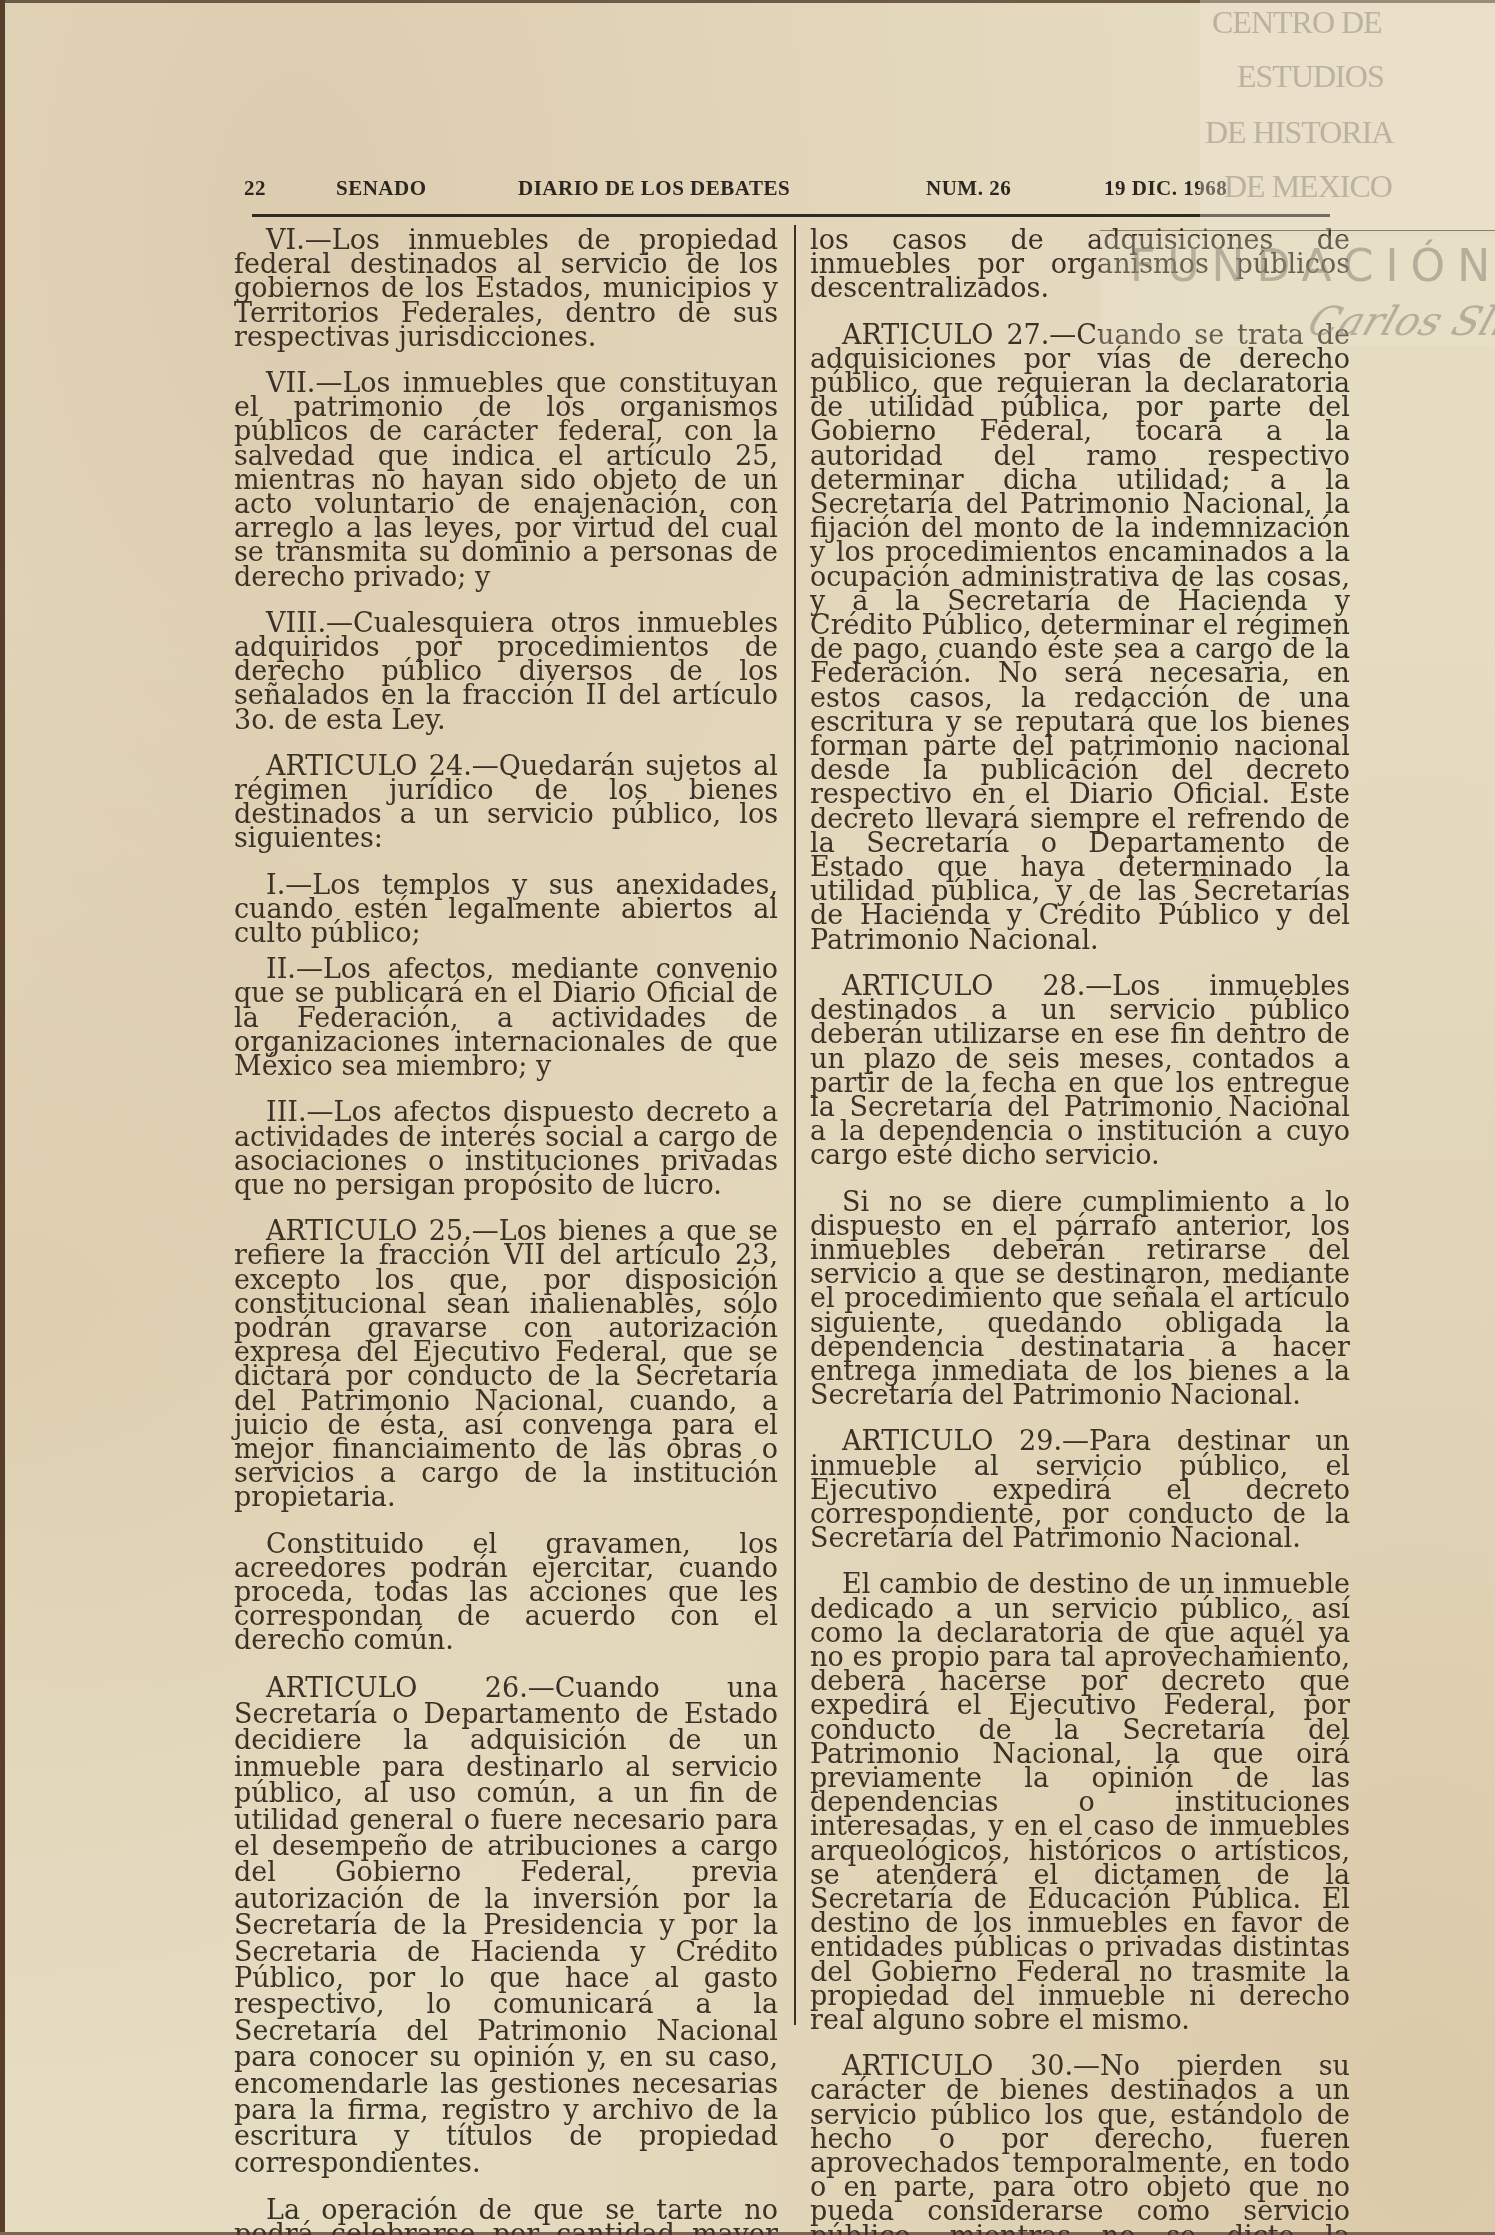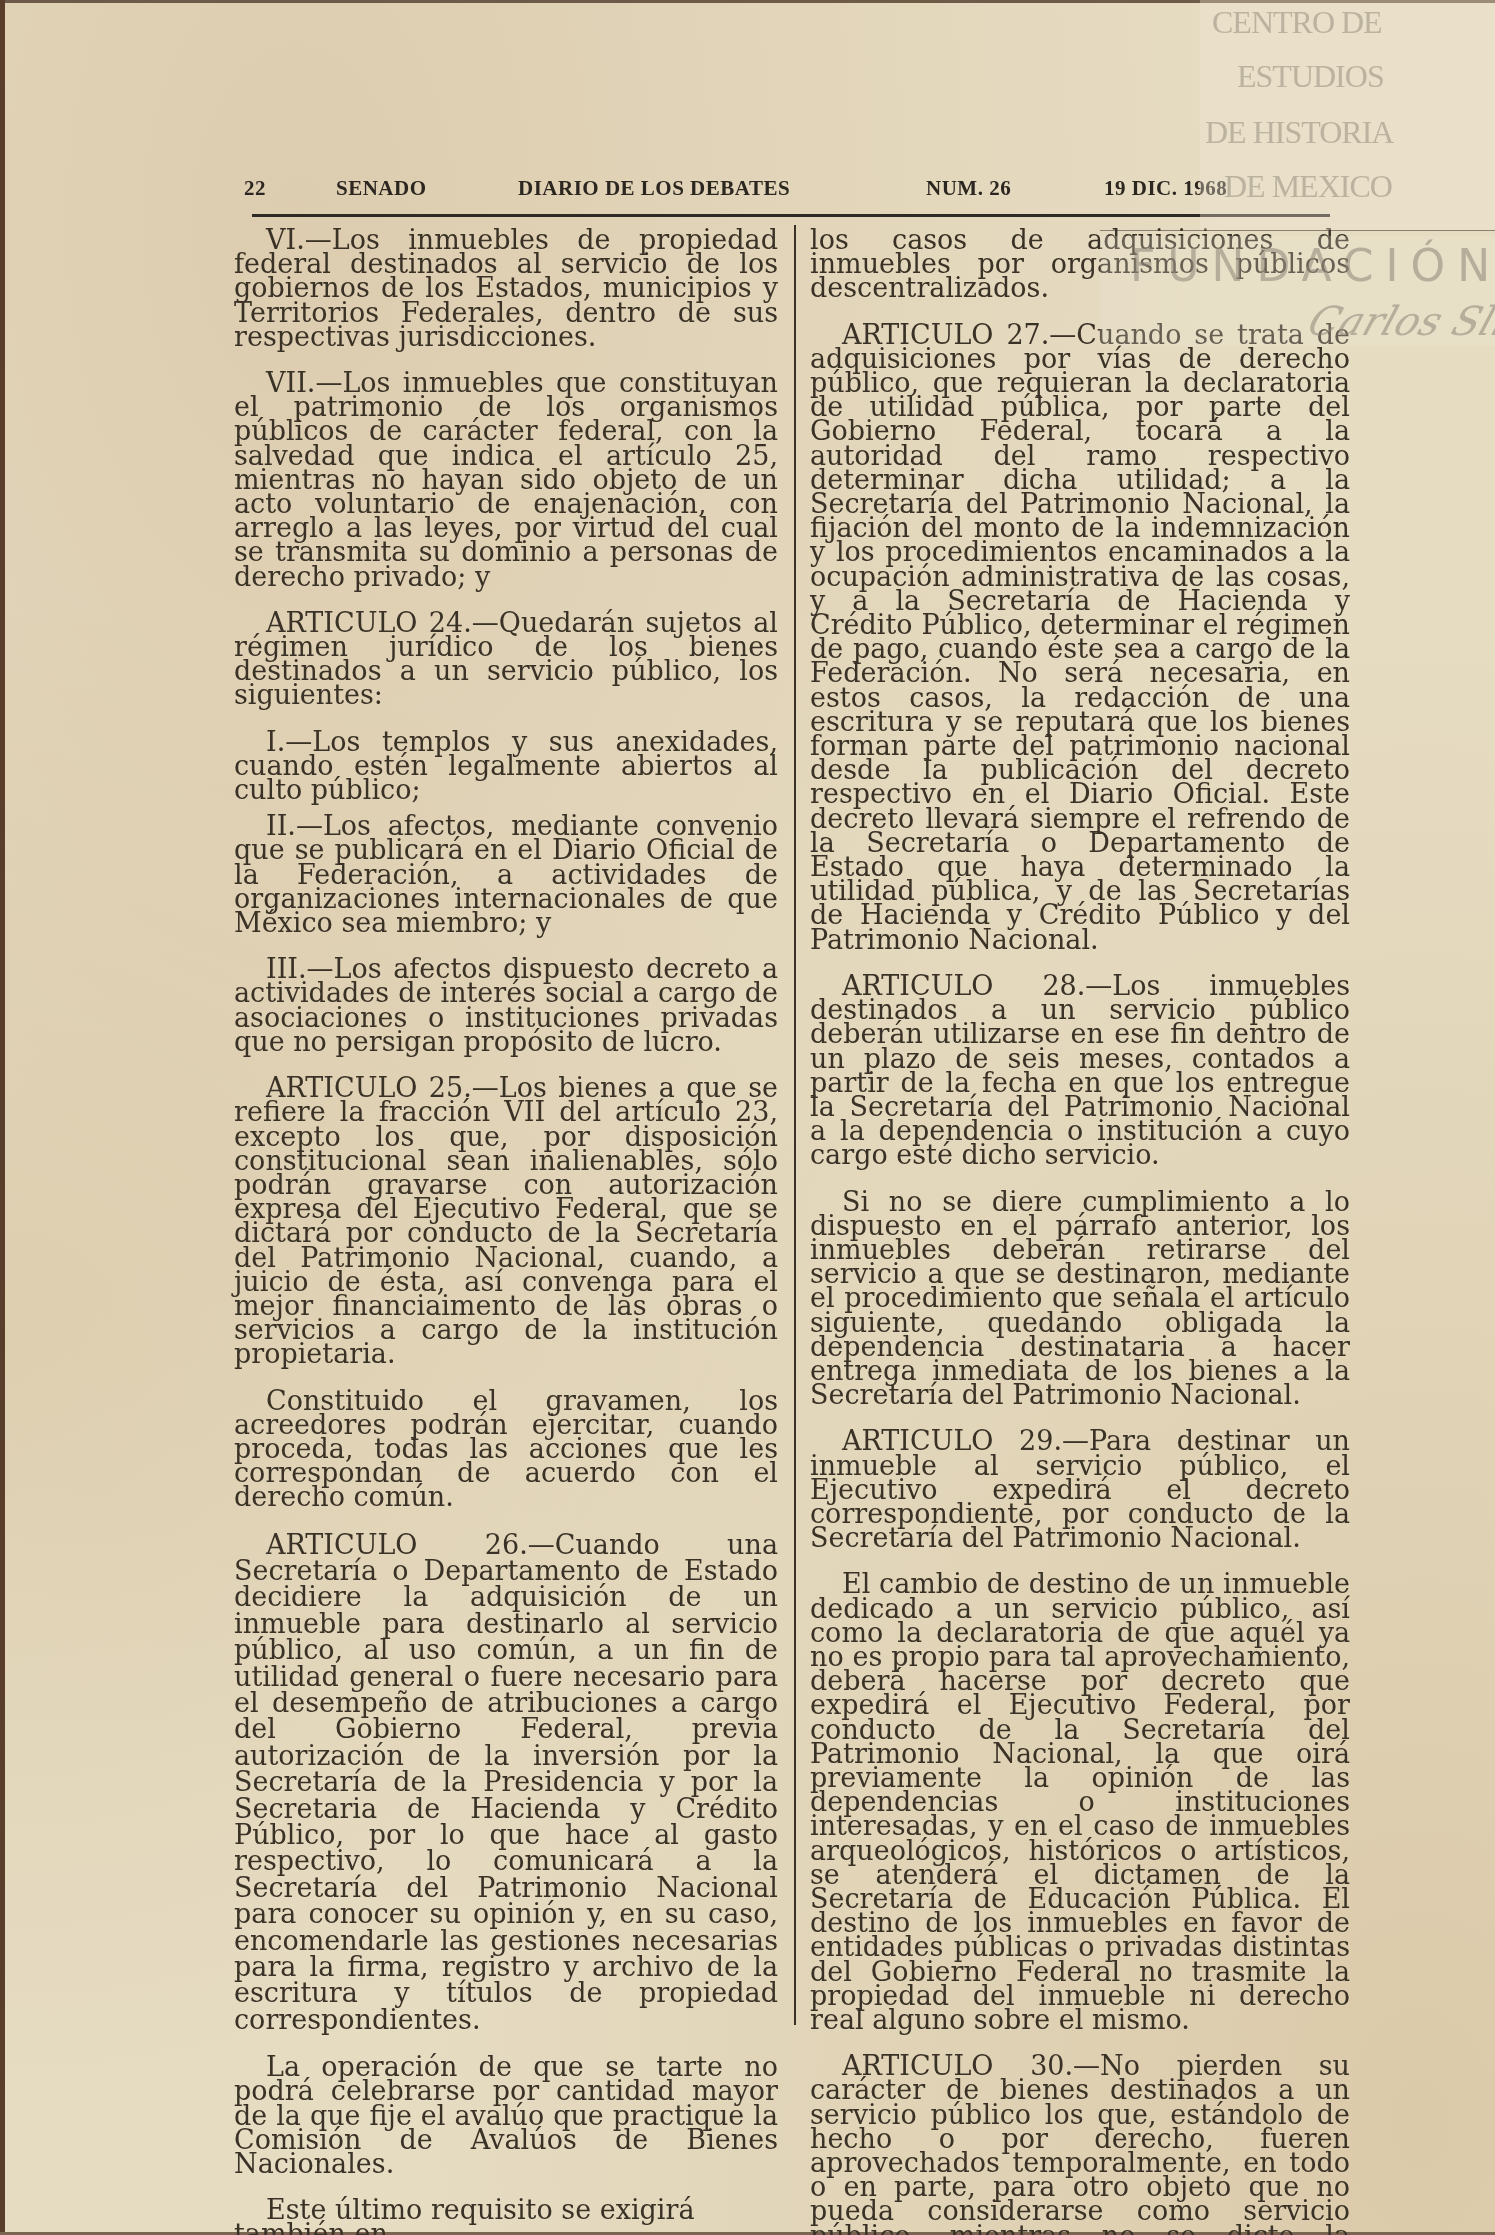--- a/index.html
+++ b/index.html
@@ -95,20 +95,21 @@
   <span class="h-date">19 DIC. 1968</span>
 </div>
 <div class="header-rule"></div>
 <div class="header-rule-thin"></div>
 
 <div class="column-divider"></div>
 
 <div class="col col-left">
   <p>VI.—Los inmuebles de propiedad federal destinados al servicio de los gobiernos de los Estados, municipios y Territorios Federales, dentro de sus respectivas jurisdicciones.</p>
   <p>VII.—Los inmuebles que constituyan el patrimonio de los organismos públicos de carácter federal, con la salvedad que indica el artículo 25, mientras no hayan sido objeto de un acto voluntario de enajenación, con arreglo a las leyes, por virtud del cual se transmita su dominio a personas de derecho privado; y</p>
+  <p>VIII.—Cualesquiera otros inmuebles adquiridos por procedimientos de derecho público diversos de los señalados en la fracción II del artículo 3o. de esta Ley.</p>
   <p>ARTICULO 24.—Quedarán sujetos al régimen jurídico de los bienes destinados a un servicio público, los siguientes:</p>
   <p class="tight">I.—Los templos y sus anexidades, cuando estén legalmente abiertos al culto público;</p>
   <p>II.—Los afectos, mediante convenio que se publicará en el Diario Oficial de la Federación, a actividades de organizaciones internacionales de que México sea miembro; y</p>
   <p>III.—Los afectos dispuesto decreto a actividades de interés social a cargo de asociaciones o instituciones privadas que no persigan propósito de lucro.</p>
   <p>ARTICULO 25.—Los bienes a que se refiere la fracción VII del artículo 23, excepto los que, por disposición constitucional sean inalienables, sólo podrán gravarse con autorización expresa del Ejecutivo Federal, que se dictará por conducto de la Secretaría del Patrimonio Nacional, cuando, a juicio de ésta, así convenga para el mejor financiaimento de las obras o servicios a cargo de la institución propietaria.</p>
   <p>Constituido el gravamen, los acreedores podrán ejercitar, cuando proceda, todas las acciones que les correspondan de acuerdo con el derecho común.</p>
   <p style="line-height:26.4px">ARTICULO 26.—Cuando una Secretaría o Departamento de Estado decidiere la adquisición de un inmueble para destinarlo al servicio público, al uso común, a un fin de utilidad general o fuere necesario para el desempeño de atribuciones a cargo del Gobierno Federal, previa autorización de la inversión por la Secretaría de la Presidencia y por la Secretaria de Hacienda y Crédito Público, por lo que hace al gasto respectivo, lo comunicará a la Secretaría del Patrimonio Nacional para conocer su opinión y, en su caso, encomendarle las gestiones necesarias para la firma, registro y archivo de la escritura y títulos de propiedad correspondientes.</p>
   <p>La operación de que se tarte no podrá celebrarse por cantidad mayor de la que fije el avalúo que practique la Comisión de Avalúos de Bienes Nacionales.</p>
   <p style="text-align:left">Este último requisito se exigirá también en</p>
 </div>

